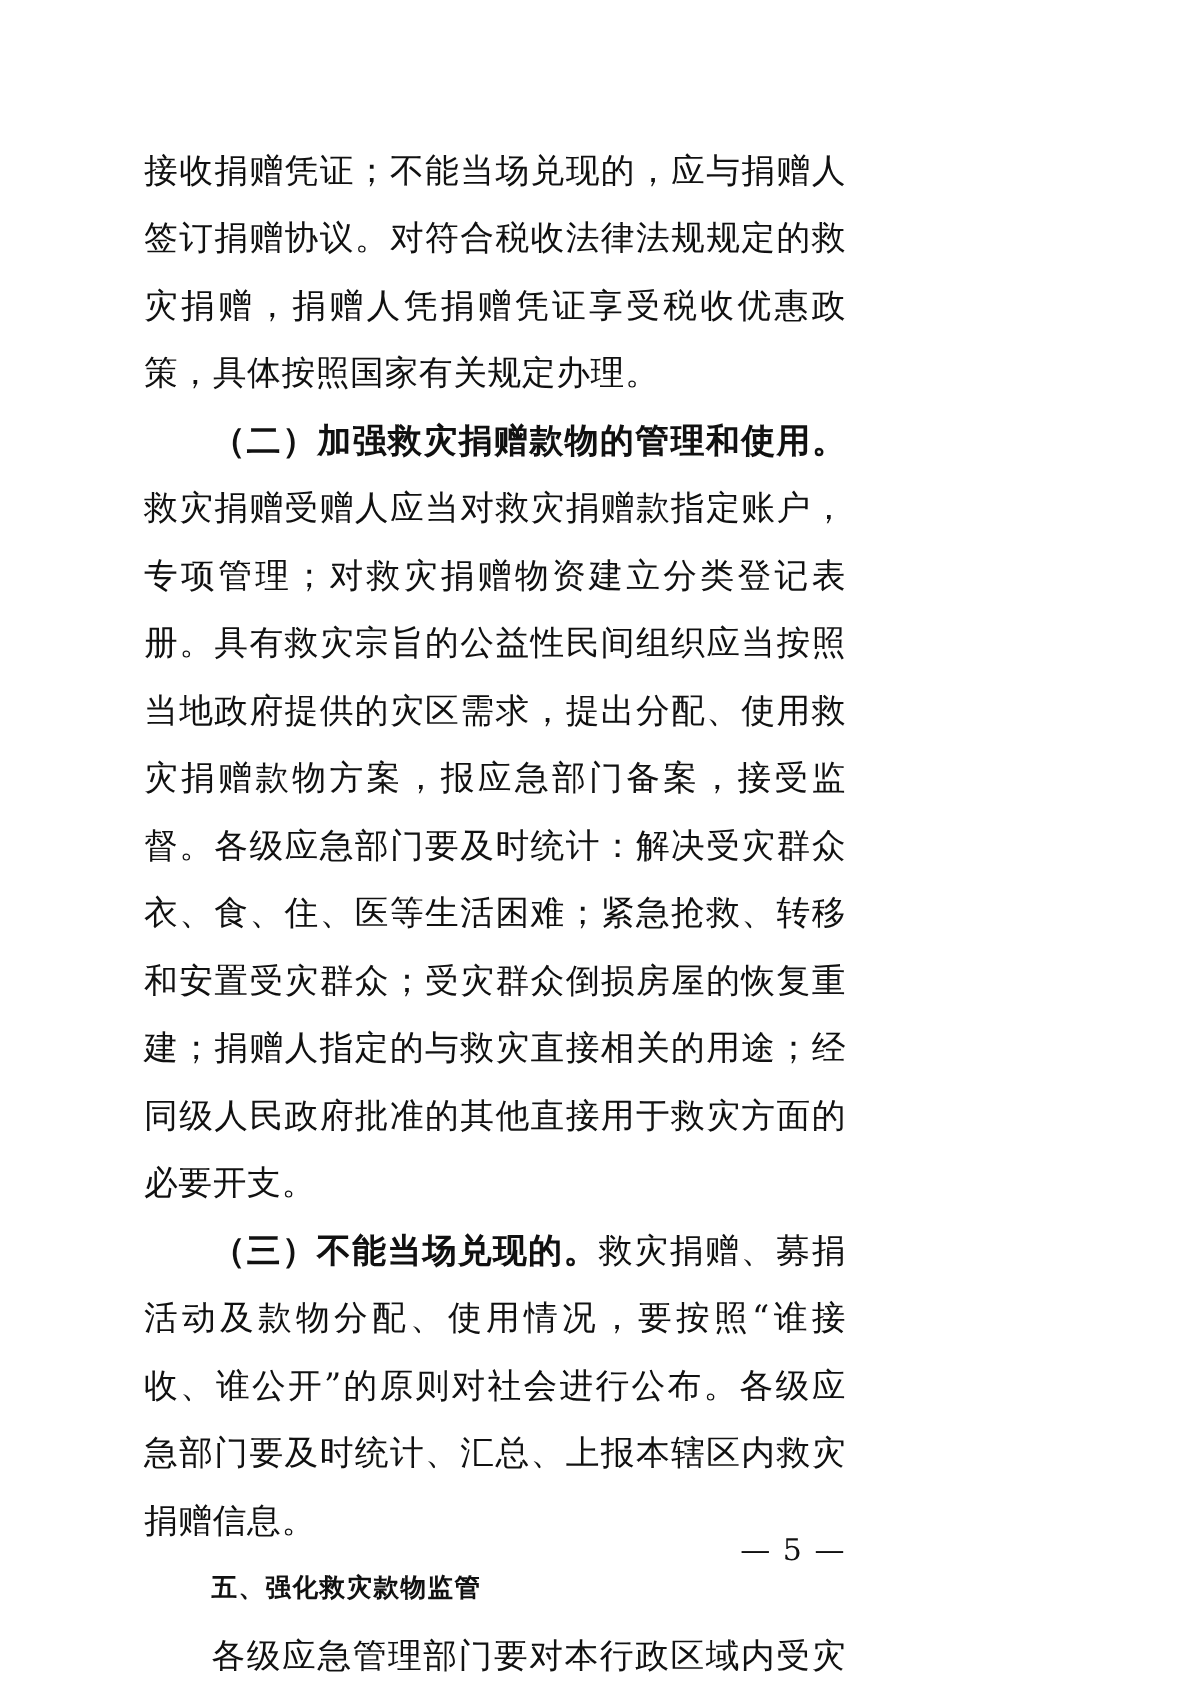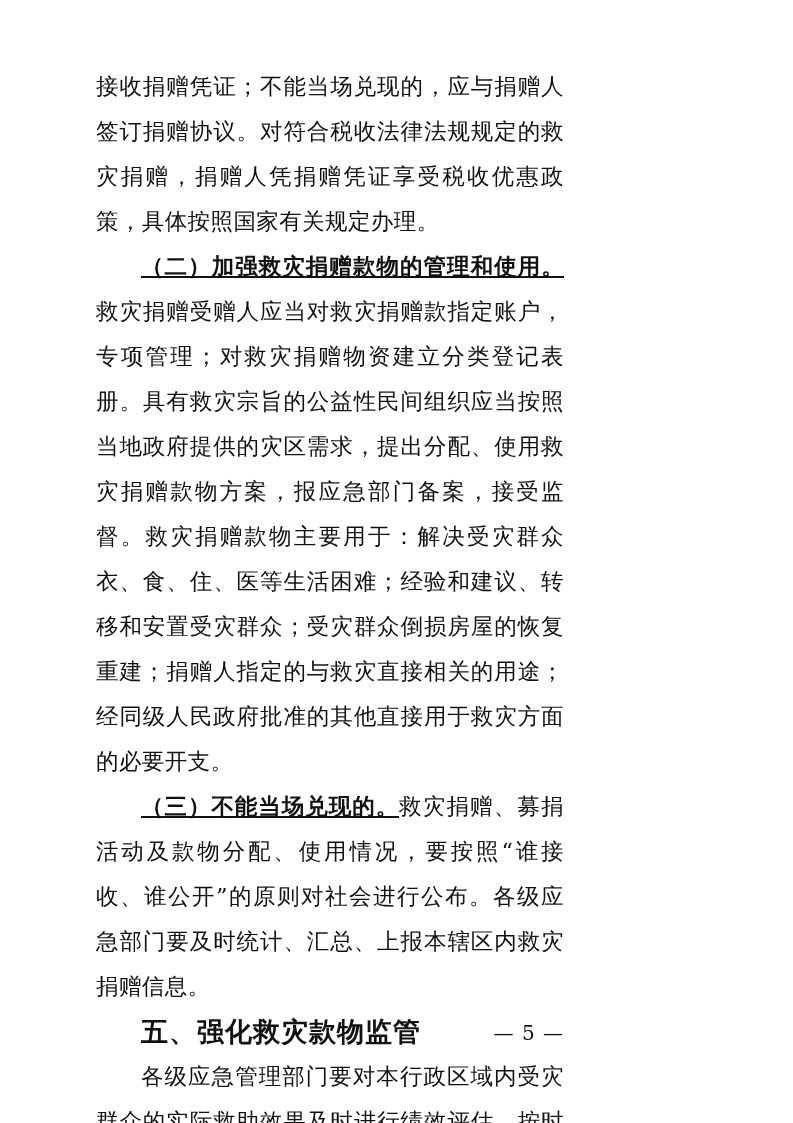--- a/index.html
+++ b/index.html
@@ -15,48 +15,47 @@
     position: relative;
     overflow: hidden;
   }
   .page {
     position: absolute;
     left: 0;
     top: 0;
     width: 660px;
     height: 1123px;
     box-sizing: border-box;
-    padding: 64px 96px 60px 96px;
+    padding: 92px 96px 60px 96px;
   }
   .body-text {
     font-size: 22.5px;
     line-height: 45px;
     letter-spacing: 0.4px;
     text-align: justify;
     text-justify: inter-ideograph;
   }
   .para {
     margin: 0;
     text-indent: 0;
   }
   .para.indent {
     text-indent: 45px;
   }
   .heading-inline {
     font-family: "DejaVu Sans", "Liberation Sans", sans-serif;
     font-weight: bold;
     letter-spacing: 0.2px;
-    text-decoration: underline;
   }
   .section-heading {
     font-family: "DejaVu Sans", "Liberation Sans", sans-serif;
     font-weight: bold;
     text-indent: 45px;
     margin: 0;
-    font-size: 27px;
+    font-size: 17px;
     line-height: 45px;
     letter-spacing: 1px;
   }
   .footer {
     position: absolute;
     left: 96px;
     right: 96px;
     bottom: 78px;
     text-align: right;
     font-size: 20px;
@@ -70,21 +69,21 @@
 
 <div class="page">
 
   <div class="body-text">
 
     <p class="para">
       <span>接收捐赠凭证；不能当场兑现的，应与捐赠人签订捐赠协议。对符合税收法律法规规定的救灾捐赠，捐赠人凭捐赠凭证享受税收优惠政策，具体按照国家有关规定办理。</span>
     </p>
 
     <p class="para indent">
-      <span class="heading-inline">（二）加强救灾捐赠款物的管理和使用。</span><span>救灾捐赠受赠人应当对救灾捐赠款指定账户，专项管理；对救灾捐赠物资建立分类登记表册。具有救灾宗旨的公益性民间组织应当按照当地政府提供的灾区需求，提出分配、使用救灾捐赠款物方案，报应急部门备案，接受监督。救灾捐赠款物主要用于：解决受灾群众衣、食、住、医等生活困难；经验和建议、转移和安置受灾群众；受灾群众倒损房屋的恢复重建；捐赠人指定的与救灾直接相关的用途；经同级人民政府批准的其他直接用于救灾方面的必要开支。</span>
+      <span class="heading-inline">（二）加强救灾捐赠款物的管理和使用。</span><span>救灾捐赠受赠人应当对救灾捐赠款指定账户，专项管理；对救灾捐赠物资建立分类登记表册。具有救灾宗旨的公益性民间组织应当按照当地政府提供的灾区需求，提出分配、使用救灾捐赠款物方案，报应急部门备案，接受监督。各级应急部门要及时统计：解决受灾群众衣、食、住、医等生活困难；紧急抢救、转移和安置受灾群众；受灾群众倒损房屋的恢复重建；捐赠人指定的与救灾直接相关的用途；经同级人民政府批准的其他直接用于救灾方面的必要开支。</span>
     </p>
 
     <p class="para indent">
       <span class="heading-inline">（三）不能当场兑现的。</span><span>救灾捐赠、募捐活动及款物分配、使用情况，要按照“谁接收、谁公开”的原则对社会进行公布。各级应急部门要及时统计、汇总、上报本辖区内救灾捐赠信息。</span>
     </p>
 
     <p class="section-heading">五、强化救灾款物监管</p>
 
     <p class="para indent">
       <span>各级应急管理部门要对本行政区域内受灾群众的实际救助效果及时进行绩效评估，按时上报评估结果。绩效评估的内容主要包括：救助户数和人数，救助标准，救助效果，存在问题，相关做法、经验和建议。要建立救灾款物监督检查制度，加强日常监督和检查力度，发现问题及时整改，确保公平、公正、公开。积极会同、配合纪检监察、财政、审计等部门加强资金管理使用</span>

